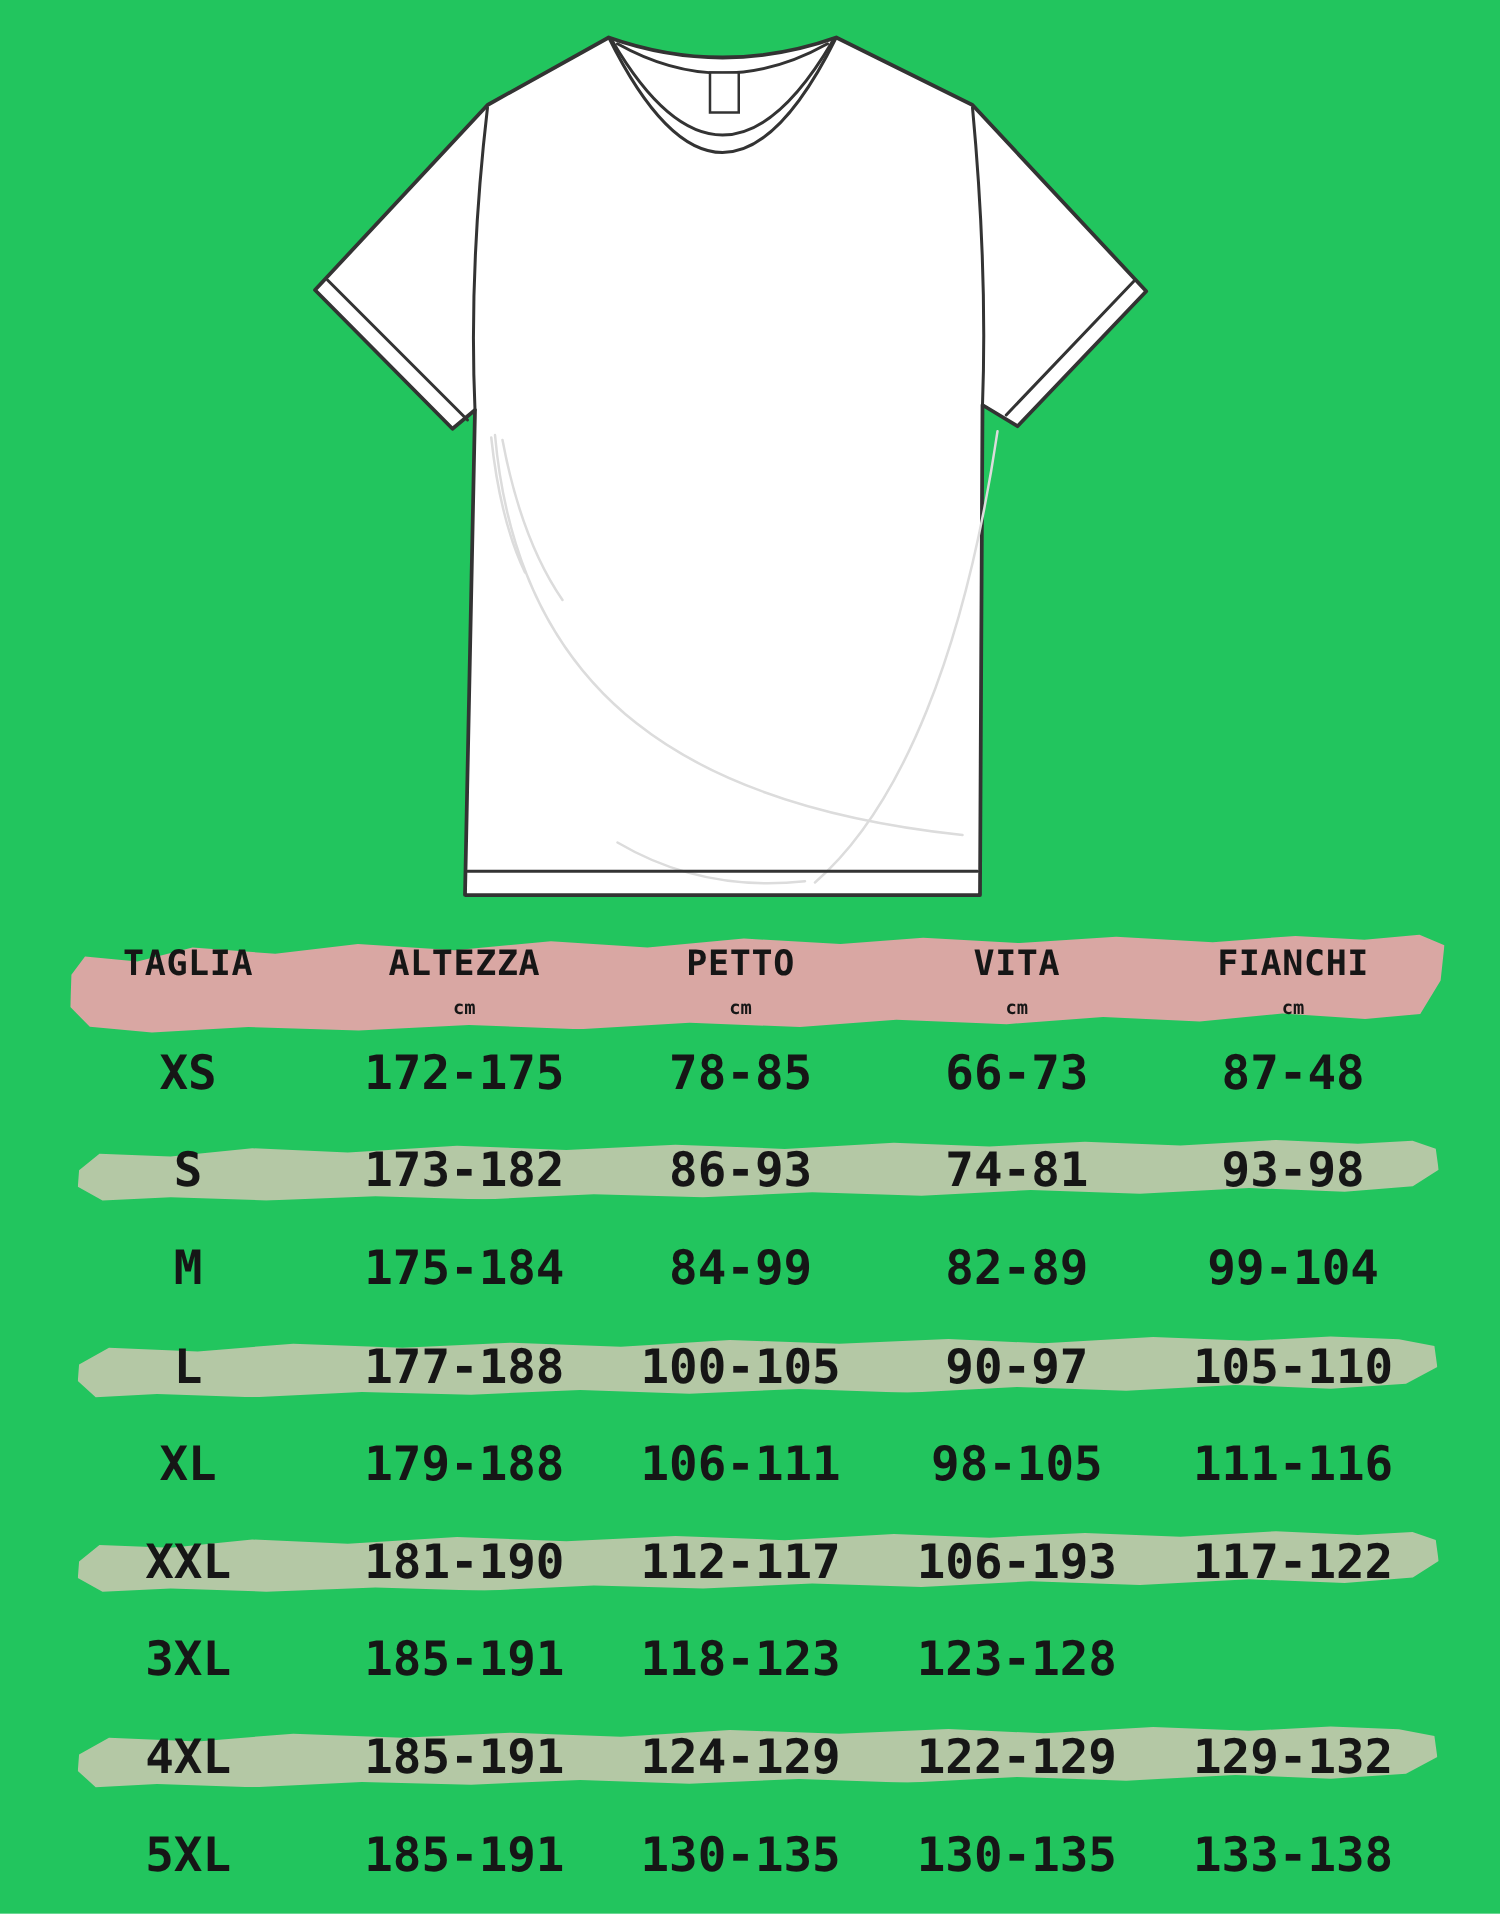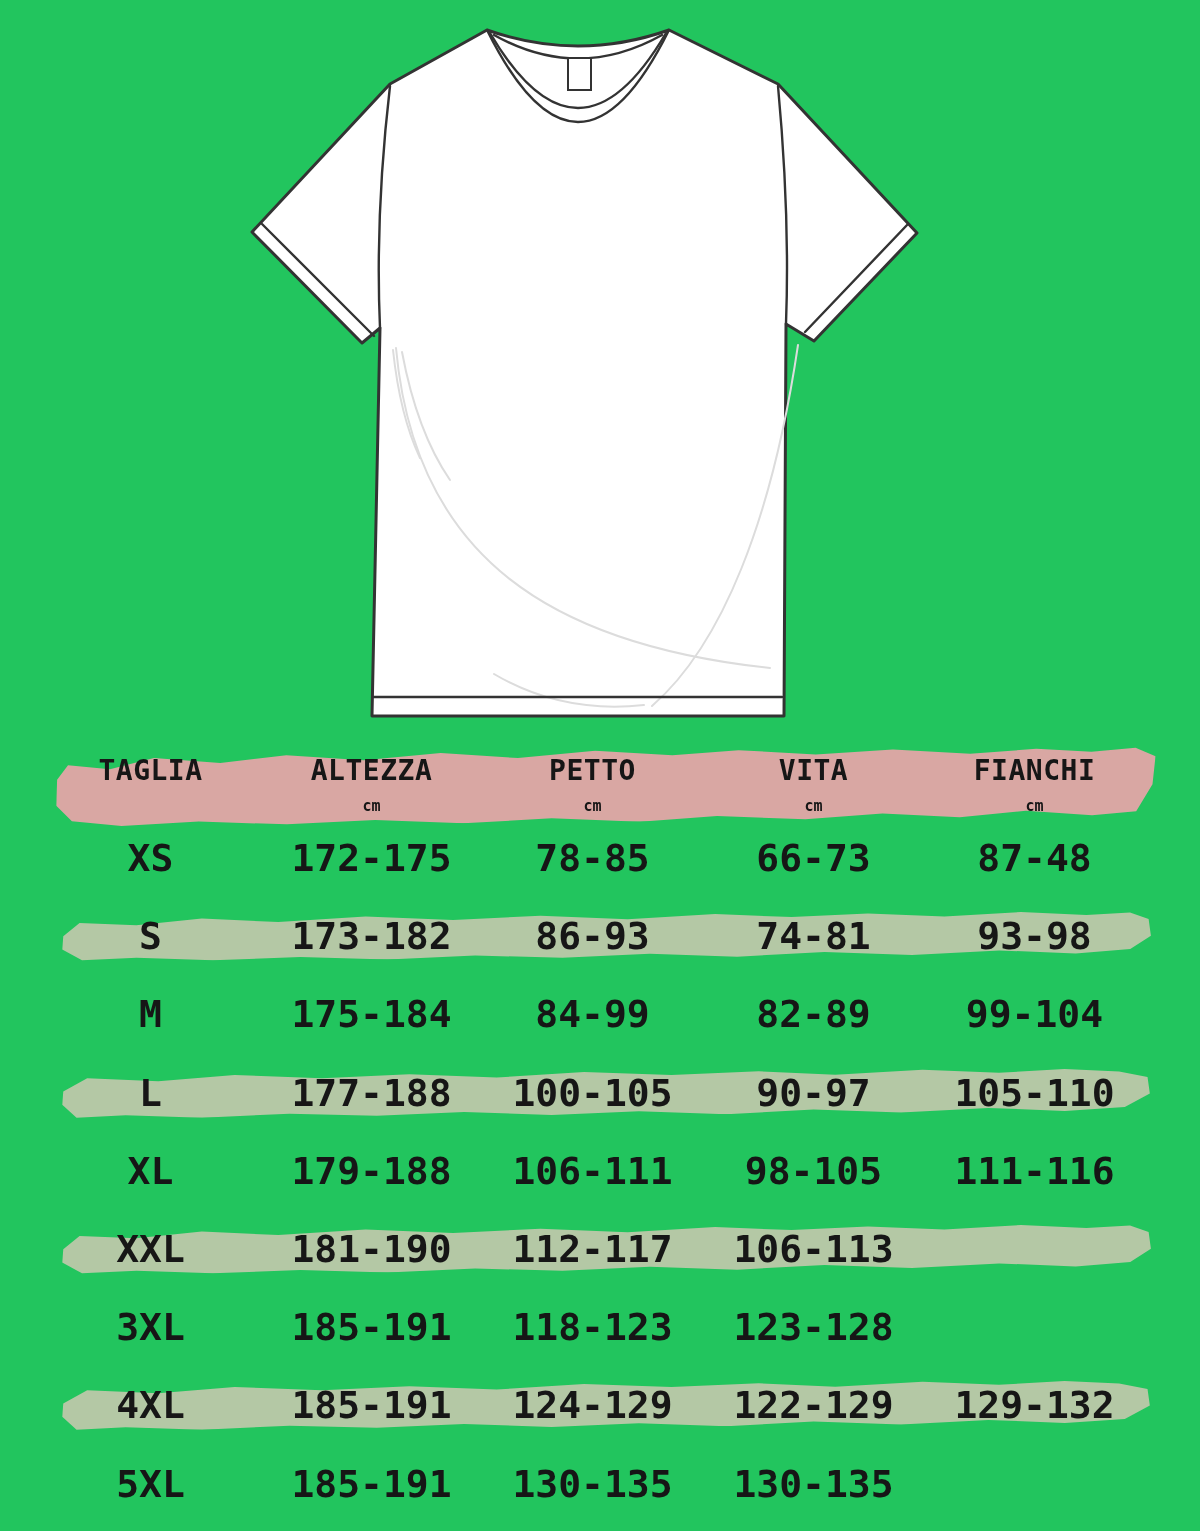--- a/index.html
+++ b/index.html
@@ -177,21 +177,22 @@
     <div class="cell">106-111</div>
     <div class="cell">98-105</div>
     <div class="cell">111-116</div>
   </div>
 
   <div class="row data-row">
     <div class="band band-green v1"></div>
     <div class="cell size-cell">XXL</div>
     <div class="cell">181-190</div>
     <div class="cell">112-117</div>
-    <div class="cell">106-113</div>
+    <div class="cell">106-193</div>
+    <div class="cell">117-122</div>
   </div>
 
   <div class="row data-row">
 
     <div class="cell size-cell">3XL</div>
     <div class="cell">185-191</div>
     <div class="cell">118-123</div>
     <div class="cell">123-128</div>
   </div>
 
@@ -203,16 +204,17 @@
     <div class="cell">122-129</div>
     <div class="cell">129-132</div>
   </div>
 
   <div class="row data-row">
 
     <div class="cell size-cell">5XL</div>
     <div class="cell">185-191</div>
     <div class="cell">130-135</div>
     <div class="cell">130-135</div>
+    <div class="cell">133-138</div>
   </div>
 </div>
 
 </div>
 
 </body></html>

